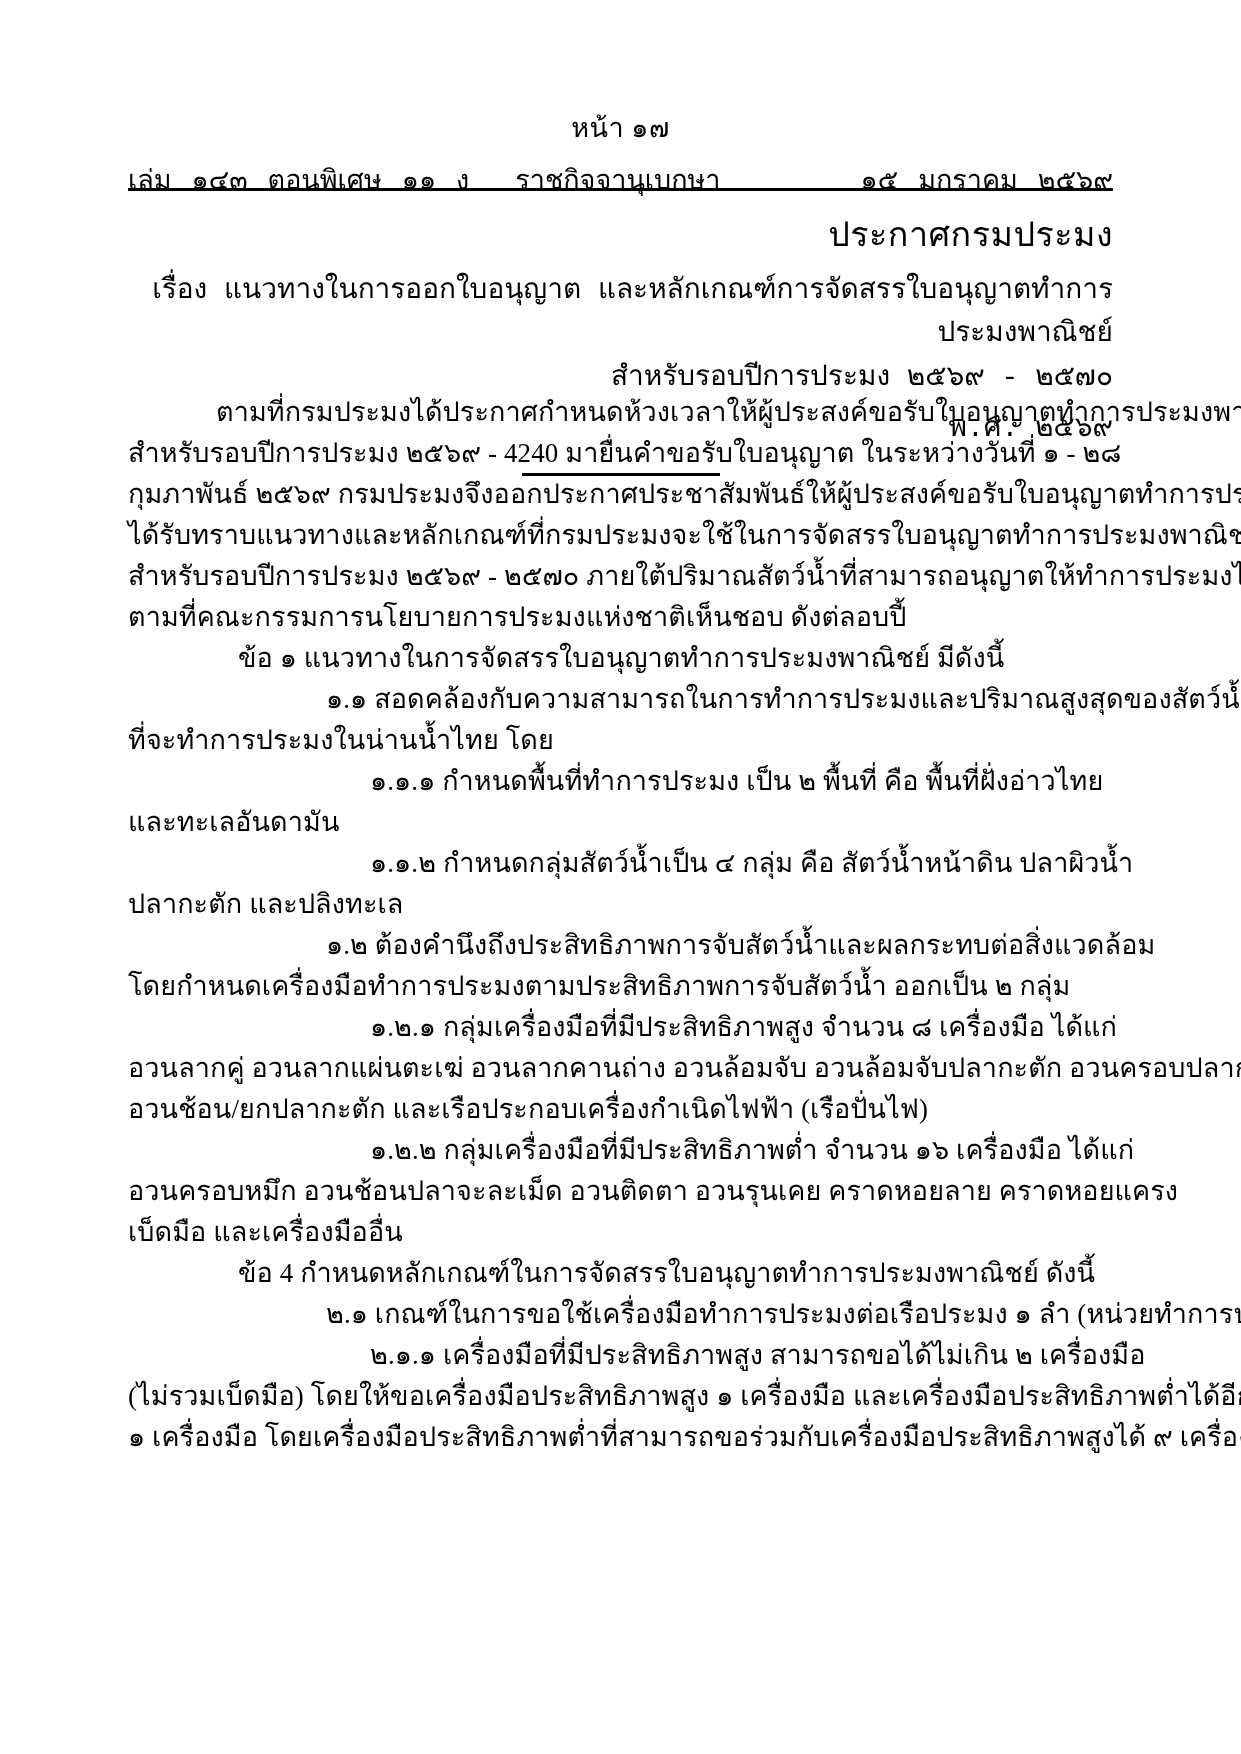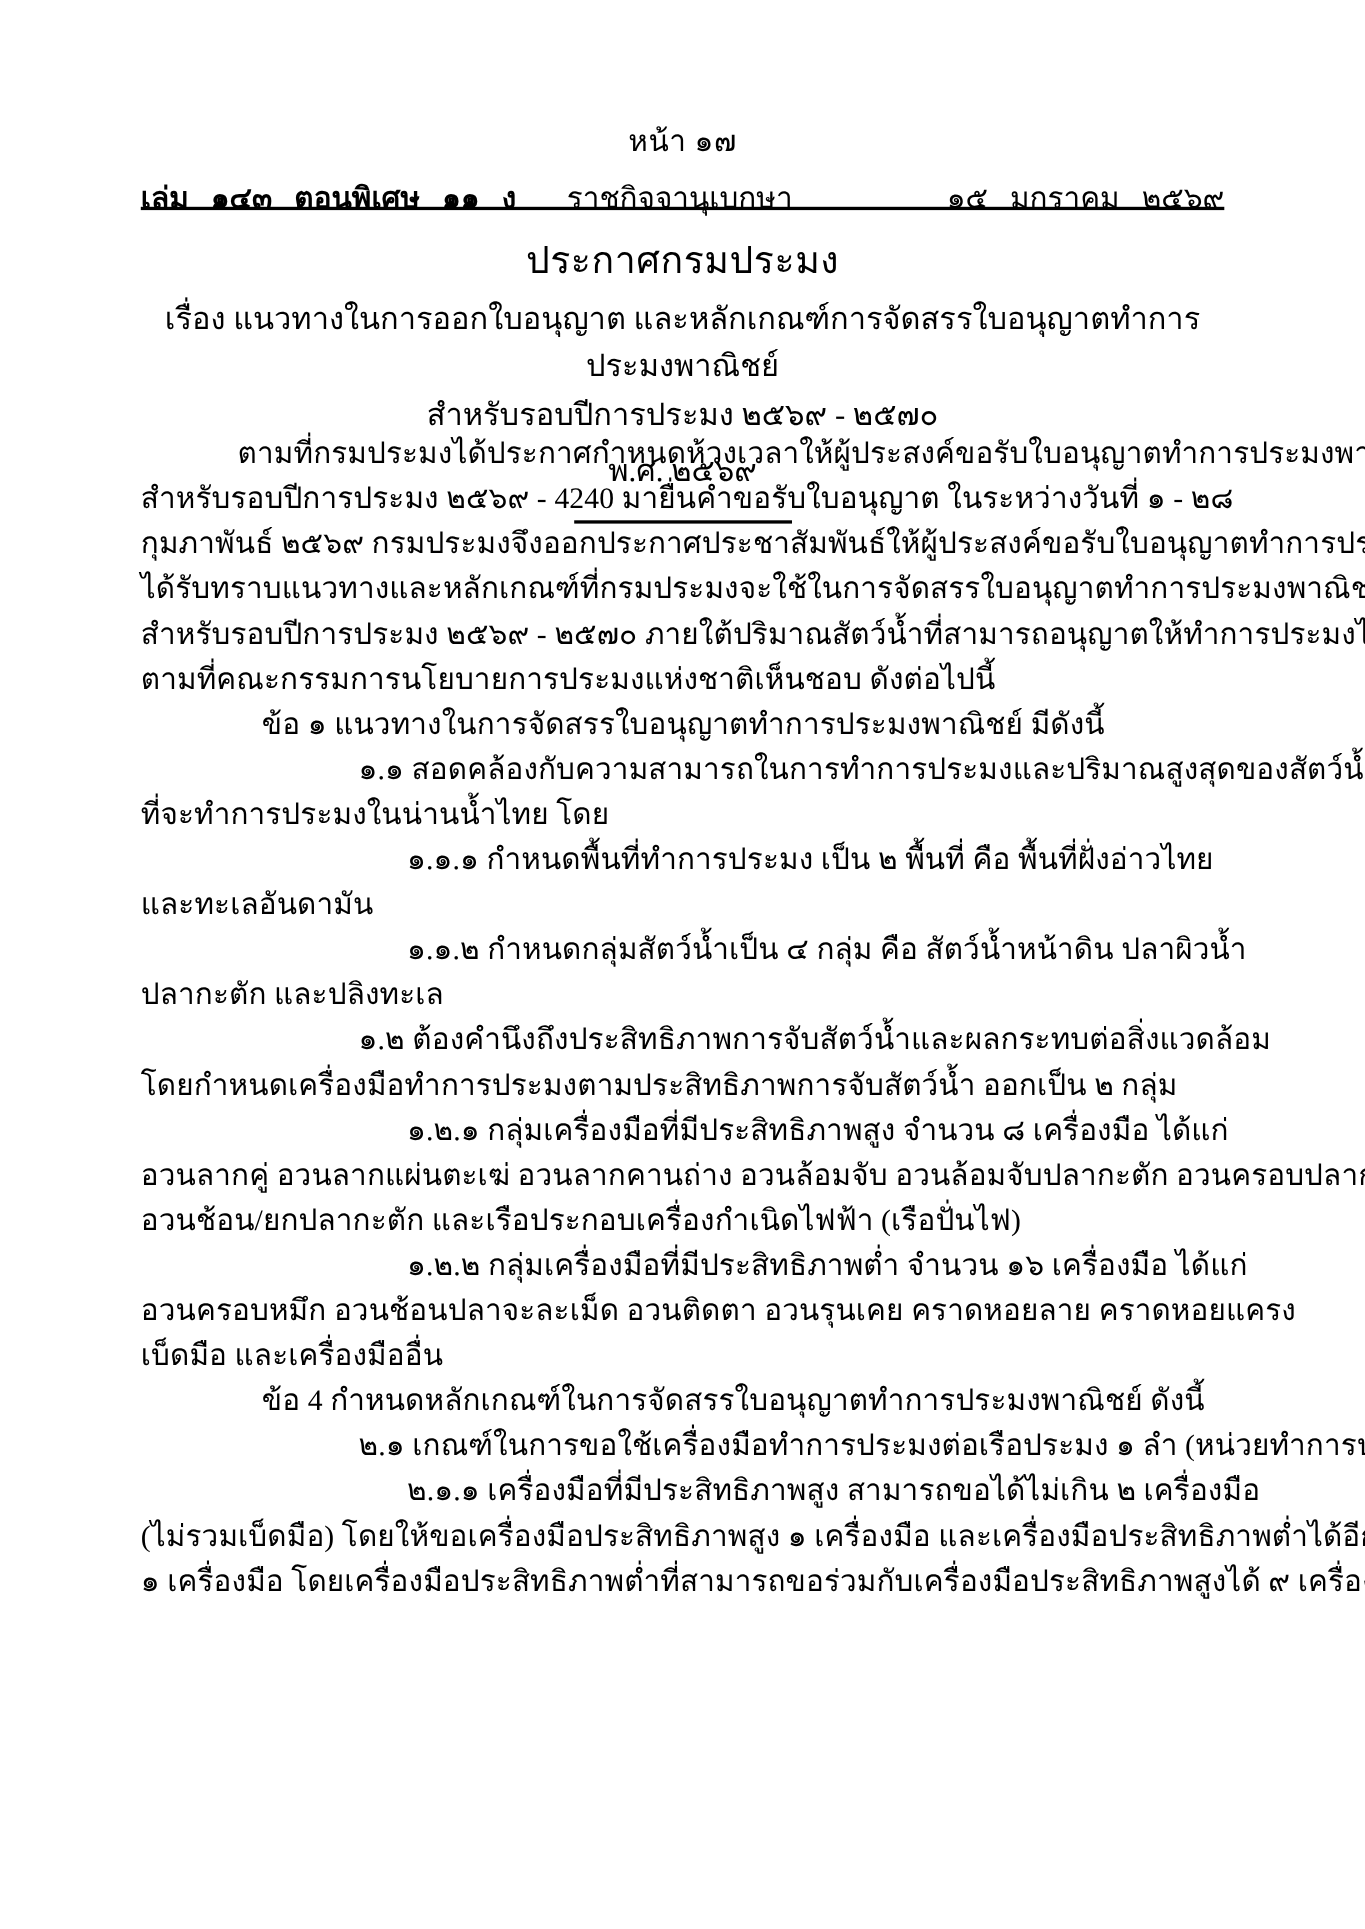--- a/index.html
+++ b/index.html
@@ -36,21 +36,20 @@
     display: flex;
     align-items: baseline;
     font-size: 27px;
     margin-top: 12px;
     white-space: nowrap;
   }
   .mh-left {
     display: flex;
     gap: 20px;
     align-items: baseline;
-    font-weight: bold;
   }
   .mh-center {
     margin-left: 46px;
   }
   .mh-right {
     margin-left: auto;
     display: flex;
     gap: 20px;
     align-items: center;
   }
@@ -62,21 +61,22 @@
     height: 0;
     border-top: 3px solid #000;
   }
 
   
   .title-block {
     position: absolute;
     left: 128px;
     top: 212px;
     width: 985px;
-    text-align: center;
+    text-align: right;
+    font-family: Liberation Mono, monospace;
   }
   .doc-title {
     font-size: 34px;
     line-height: 1.5;
     letter-spacing: 0.5px;
   }
   .doc-subject {
     font-size: 28px;
     line-height: 1.55;
     margin-top: 6px;
@@ -149,21 +149,21 @@
     <div class="doc-year">พ.ศ.  ๒๕๖๙</div>
     <div class="rule-short"></div>
   </div>
 
   <div class="body" id="body-container">
       <div class="ln ind-1">ตามที่กรมประมงได้ประกาศกำหนดห้วงเวลาให้ผู้ประสงค์ขอรับใบอนุญาตทำการประมงพาณิชย์</div>
       <div class="ln ind-0">สำหรับรอบปีการประมง  ๒๕๖๙ - 4240  มายื่นคำขอรับใบอนุญาต  ในระหว่างวันที่  ๑ - ๒๘</div>
       <div class="ln ind-0">กุมภาพันธ์ ๒๕๖๙ กรมประมงจึงออกประกาศประชาสัมพันธ์ให้ผู้ประสงค์ขอรับใบอนุญาตทำการประมงพาณิชย์</div>
       <div class="ln ind-0">ได้รับทราบแนวทางและหลักเกณฑ์ที่กรมประมงจะใช้ในการจัดสรรใบอนุญาตทำการประมงพาณิชย์</div>
       <div class="ln ind-0">สำหรับรอบปีการประมง  ๒๕๖๙ - ๒๕๗๐  ภายใต้ปริมาณสัตว์น้ำที่สามารถอนุญาตให้ทำการประมงได้</div>
-      <div class="ln ind-0">ตามที่คณะกรรมการนโยบายการประมงแห่งชาติเห็นชอบ  ดังต่อไปนี้</div>
+      <div class="ln ind-0">ตามที่คณะกรรมการนโยบายการประมงแห่งชาติเห็นชอบ  ดังต่ลอบปี้</div>
       <div class="ln ind-2">ข้อ  ๑   แนวทางในการจัดสรรใบอนุญาตทำการประมงพาณิชย์  มีดังนี้</div>
       <div class="ln ind-3">๑.๑   สอดคล้องกับความสามารถในการทำการประมงและปริมาณสูงสุดของสัตว์น้ำ</div>
       <div class="ln ind-0">ที่จะทำการประมงในน่านน้ำไทย โดย</div>
       <div class="ln ind-4">๑.๑.๑   กำหนดพื้นที่ทำการประมง  เป็น  ๒  พื้นที่  คือ  พื้นที่ฝั่งอ่าวไทย</div>
       <div class="ln ind-0">และทะเลอันดามัน</div>
       <div class="ln ind-4">๑.๑.๒   กำหนดกลุ่มสัตว์น้ำเป็น  ๔  กลุ่ม  คือ  สัตว์น้ำหน้าดิน  ปลาผิวน้ำ</div>
       <div class="ln ind-0">ปลากะตัก  และปลิงทะเล</div>
       <div class="ln ind-3">๑.๒   ต้องคำนึงถึงประสิทธิภาพการจับสัตว์น้ำและผลกระทบต่อสิ่งแวดล้อม</div>
       <div class="ln ind-0">โดยกำหนดเครื่องมือทำการประมงตามประสิทธิภาพการจับสัตว์น้ำ  ออกเป็น  ๒  กลุ่ม</div>
       <div class="ln ind-4">๑.๒.๑   กลุ่มเครื่องมือที่มีประสิทธิภาพสูง  จำนวน  ๘  เครื่องมือ  ได้แก่</div>

